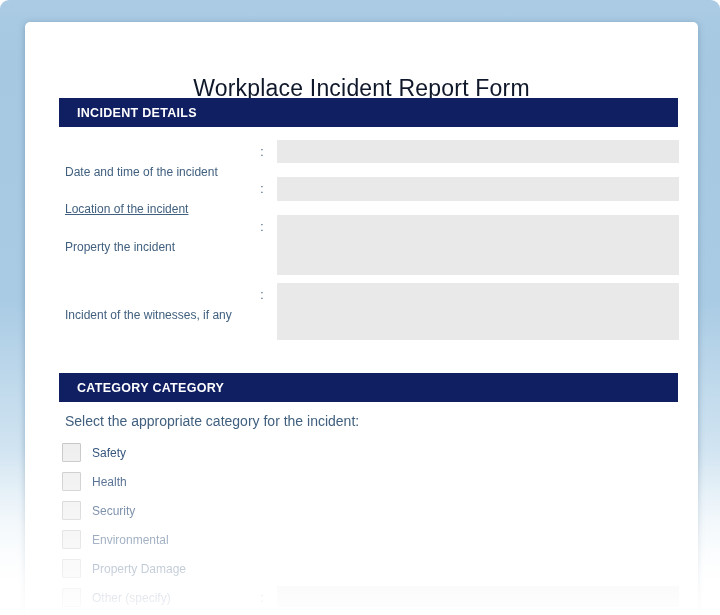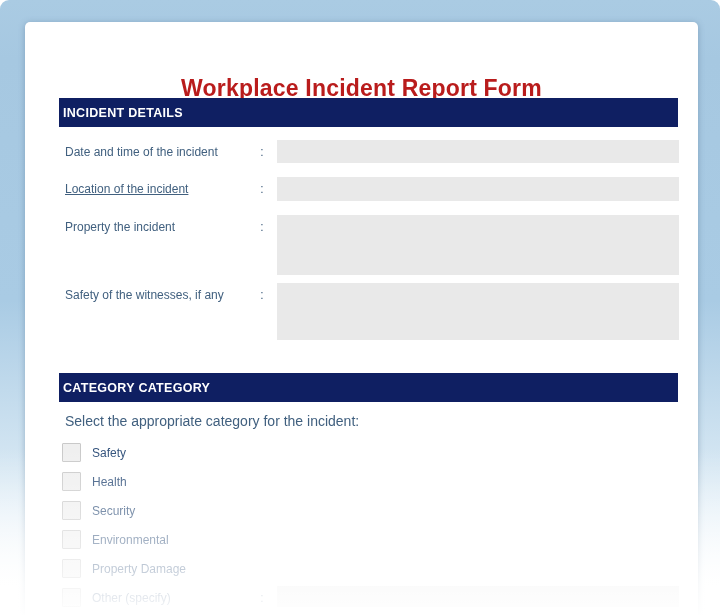--- a/index.html
+++ b/index.html
@@ -8,32 +8,32 @@
     position:relative;width:720px;height:615px;overflow:hidden;border-radius:9px;
     background:linear-gradient(to bottom,#aacbe3 0px,#a6c8e1 60px,#a9cbe4 300px,#d9e9f4 480px,#ffffff 585px,#ffffff 615px);
   }
   .card{
     position:absolute;left:25px;top:22px;width:673px;height:593px;
     background:#ffffff;border-radius:5px 5px 0 0;
     box-shadow:0 1px 6px rgba(80,110,145,0.45);
   }
   .title{
     position:absolute;left:0;top:53px;width:100%;text-align:center;
-    font-size:23px;font-weight:700;color:#b91c1c;letter-spacing:0.2px;
+    font-size:23px;font-weight:400;color:#0f172a;letter-spacing:0.2px;
   }
   .section-bar{
     position:absolute;left:34px;width:619px;height:29px;
     background:#0f1f62;color:#ffffff;font-size:12.5px;font-weight:700;
-    display:flex;align-items:center;padding-left:4px;letter-spacing:0.3px;
+    display:flex;align-items:center;padding-left:18px;letter-spacing:0.3px;
   }
   .bar-details{top:76px;}
   .bar-category{top:351px;}
   .field-label{
     position:absolute;left:40px;width:190px;color:#41607f;font-size:12px;
-    display:flex;align-items:center;height:23px;
+    display:flex;align-items:center;height:23px;margin-top:20px;
   }
   .colon{
     position:absolute;left:232px;width:10px;color:#41607f;font-size:12px;
     display:flex;align-items:center;justify-content:center;height:23px;
   }
   .field-input,.field-textarea{
     position:absolute;left:252px;width:402px;background:#e9e9e9;border:none;outline:none;
     font-size:12px;color:#333;padding:3px 6px;resize:none;
   }
   .intro-text{
@@ -69,21 +69,21 @@
     <input class="field-input" style="top: 118px; height: 23px;" value="">
 
     <div class="field-label" style="top:155px;text-decoration:underline;">Location of the incident</div>
     <div class="colon" style="top:155px;">:</div>
     <input class="field-input" style="top: 155px; height: 24px;" value="">
 
     <div class="field-label" style="top:193px;">Property the incident</div>
     <div class="colon" style="top:193px;">:</div>
     <textarea class="field-textarea" style="top: 193px; height: 60px;"></textarea>
 
-    <div class="field-label" style="top:261px;">Safety of the witnesses, if any</div>
+    <div class="field-label" style="top:261px;">Incident of the witnesses, if any</div>
     <div class="colon" style="top:261px;">:</div>
     <textarea class="field-textarea" style="top: 261px; height: 57px;"></textarea>
 
     <div class="section-bar bar-category">
       <span>CATEGORY CATEGORY</span>
     </div>
 
     <div class="intro-text">Select the appropriate category for the incident:</div>
 
     <div class="option-row" style="top:421px;">

